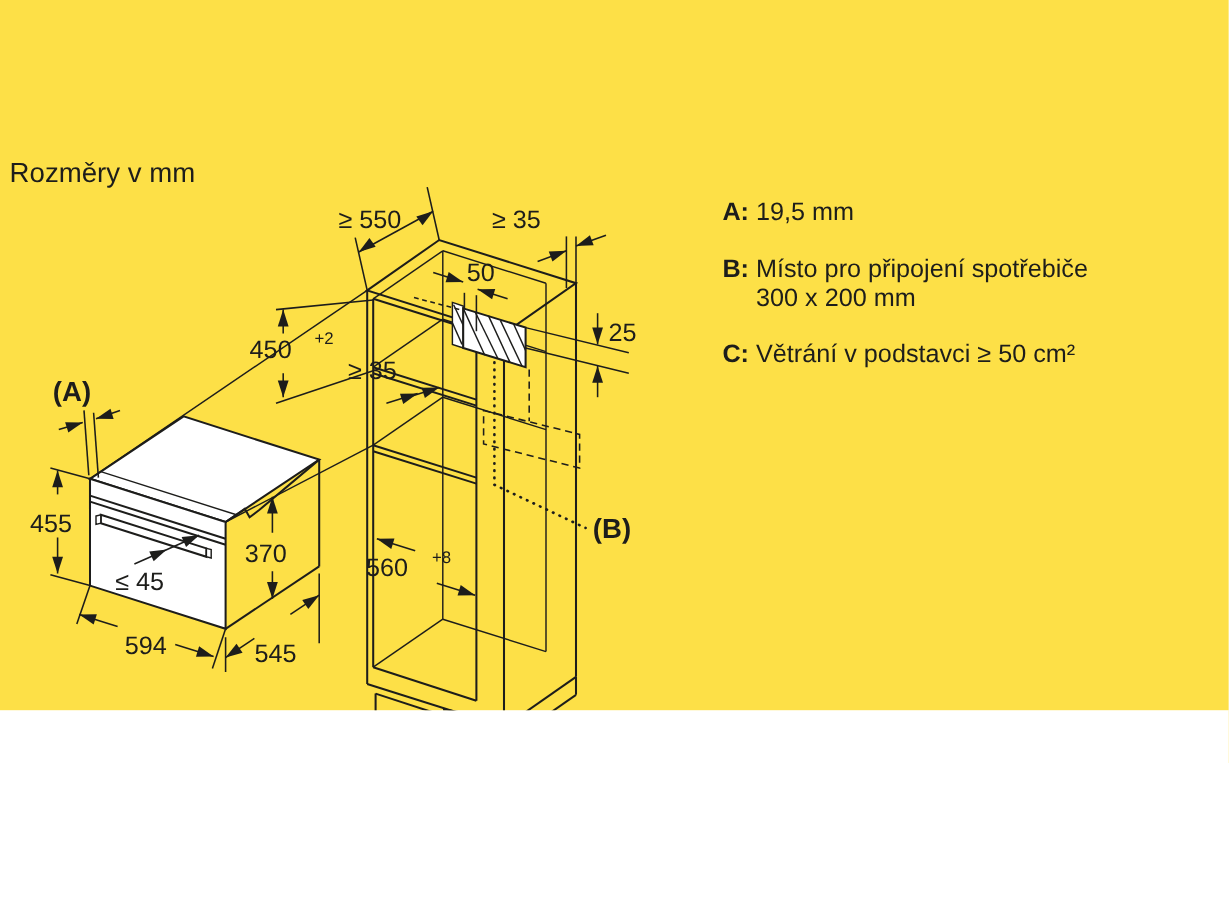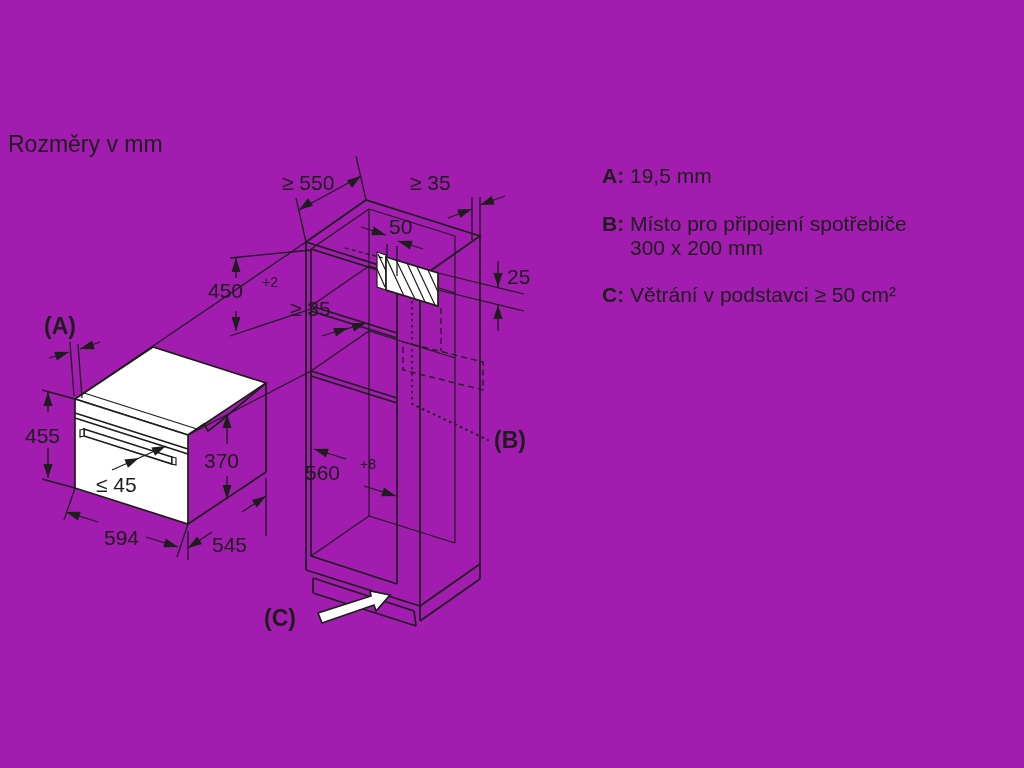--- a/index.html
+++ b/index.html
@@ -1,16 +1,16 @@
 <!DOCTYPE html>
 <html><head>
 <meta charset="utf-8">
 <style>
   html,body{margin:0;padding:0;background:#ffffff;}
-  .stage{position:relative;width:1024px;height:768px;background:#a21caf;overflow:hidden;
+  .stage{position:relative;width:1024px;height:592px;background:#fde047;overflow:hidden;
          font-family:"Liberation Sans", sans-serif;}
   svg{position:absolute;left:0;top:0;}
   svg text{font-family:"Liberation Sans", sans-serif;fill:#1d1d1b;}
   .dim-t{font-size:21px;}
   .sup-t{font-size:14px;}
   .abc-t{font-size:23px;font-weight:bold;}
   .title-t{font-size:23px;}
   .leg-k{font-size:21px;font-weight:bold;}
   .leg-v{font-size:21px;}
   .ln{stroke:#1d1d1b;stroke-width:1.7;fill:none;}

